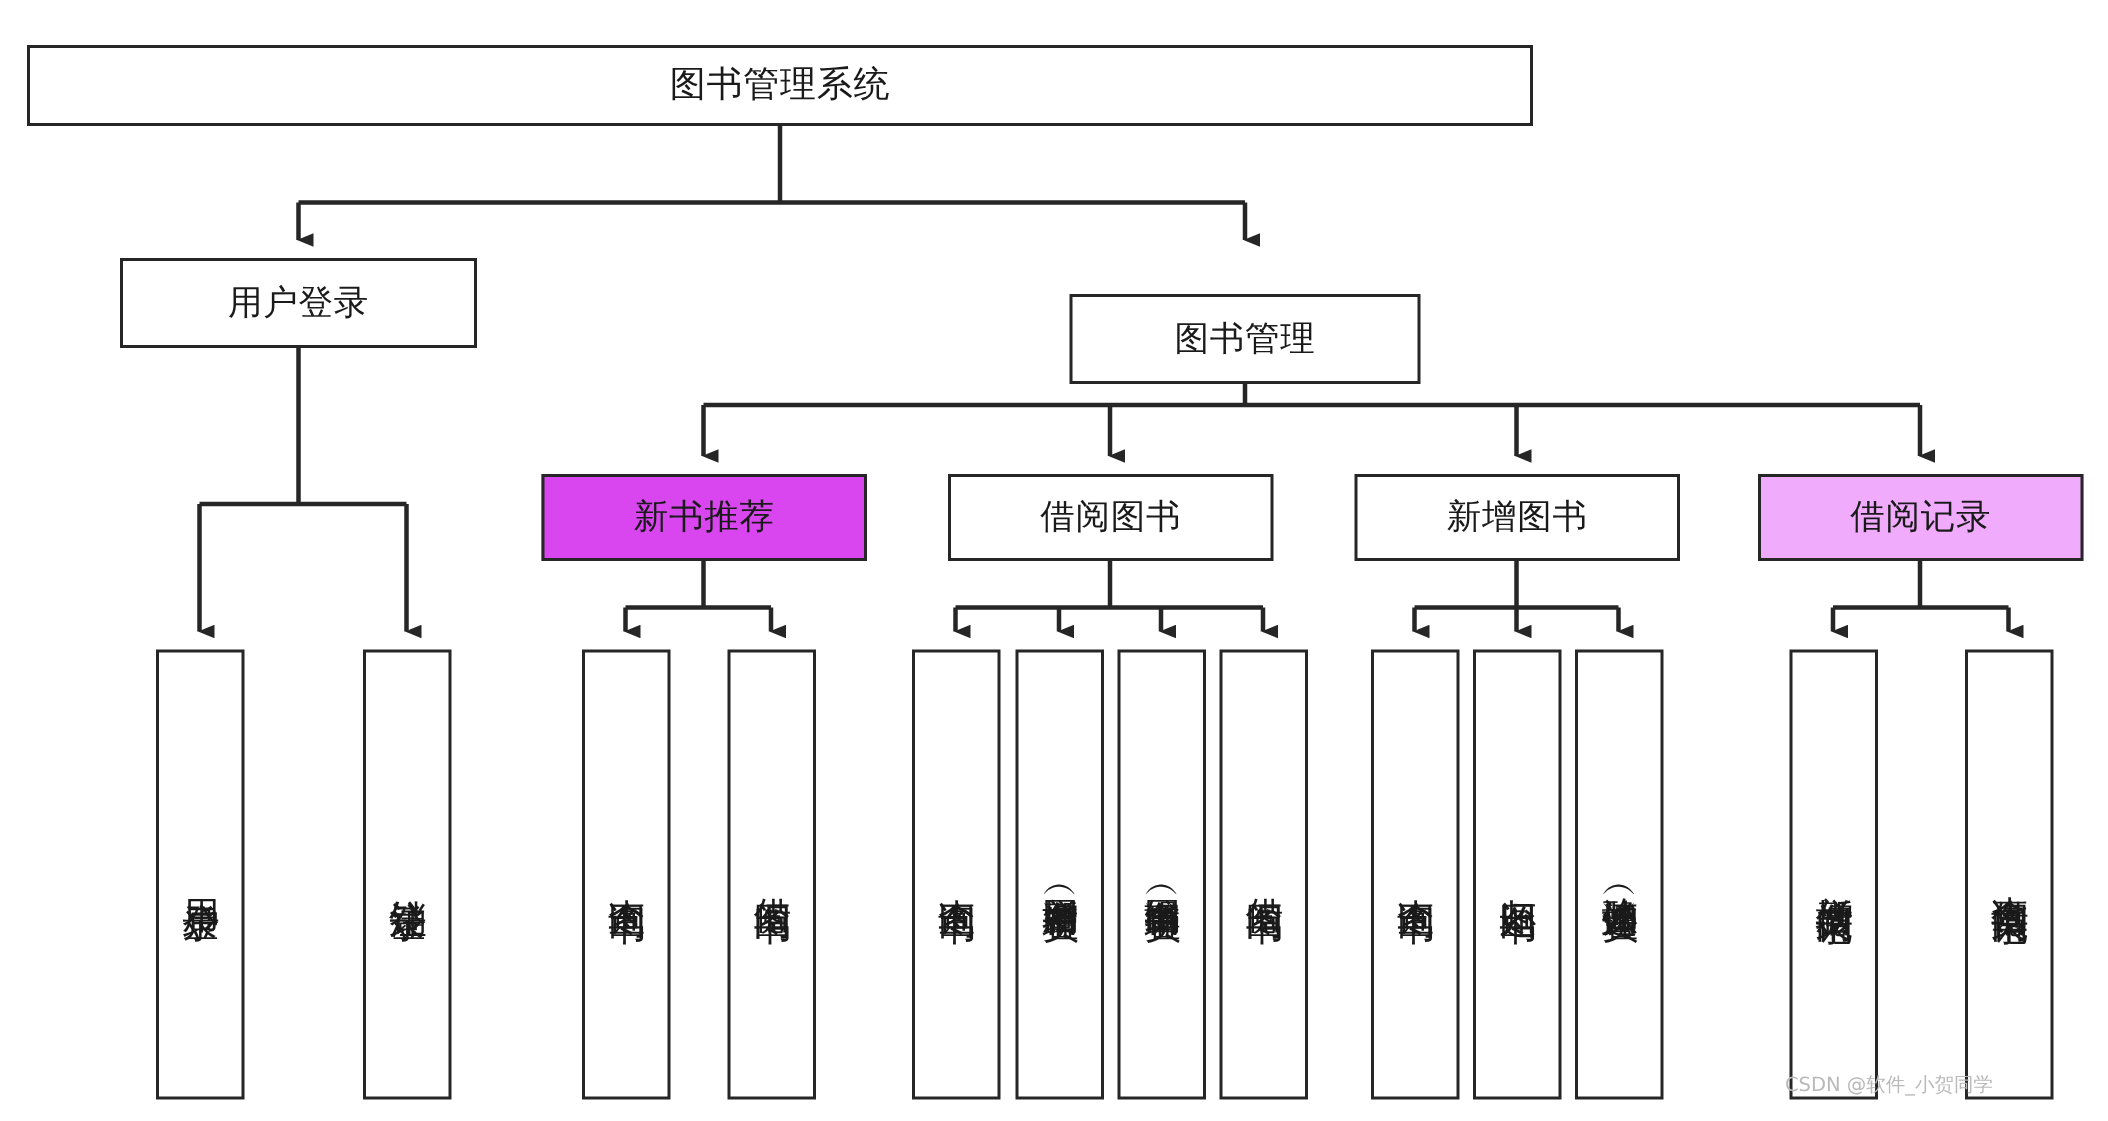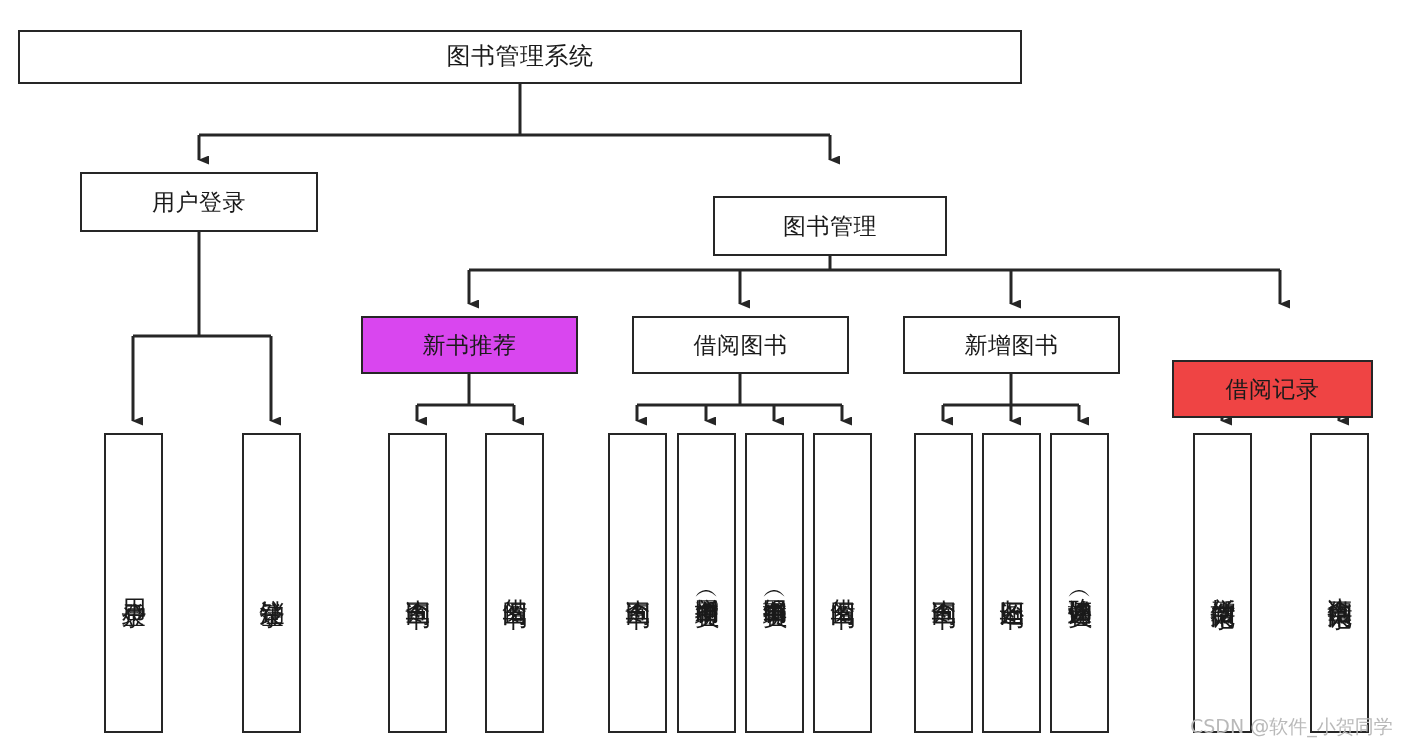--- a/index.html
+++ b/index.html
@@ -62,21 +62,21 @@
     white-space: nowrap;
   }
   .node.vert.long .label {
     font-size: 24px;
     letter-spacing: 1px;
   }
   .watermark {
     position: absolute;
     left: 1190px;
     top: 714px;
-    font-size: 19px;
+    font-size: 13px;
     color: #b9b9b9;
     font-family: "DejaVu Sans", "Liberation Sans", sans-serif;
     white-space: nowrap;
     user-select: none;
   }
 </style>
 </head>
 <body>
 
 <div id="diagram-root">
@@ -144,21 +144,21 @@
 
   <div class="node horiz" id="node-l3-0" style="left: 361px; top: 316px; width: 217px; height: 58px; border-color: rgb(38, 38, 38); background: #d946ef; color: rgb(26, 26, 26);">
     <span class="label">新书推荐</span>
   </div>
   <div class="node horiz" id="node-l3-1" style="left: 632px; top: 316px; width: 217px; height: 58px; border-color: rgb(38, 38, 38); background: rgb(255, 255, 255); color: rgb(26, 26, 26);">
     <span class="label">借阅图书</span>
   </div>
   <div class="node horiz" id="node-l3-2" style="left: 903px; top: 316px; width: 217px; height: 58px; border-color: rgb(38, 38, 38); background: rgb(255, 255, 255); color: rgb(26, 26, 26);">
     <span class="label">新增图书</span>
   </div>
-  <div class="node horiz" id="node-l3-3" style="left: 1172px; top: 316px; width: 201px; height: 58px; border-color: rgb(38, 38, 38); background: #ef4444; color: rgb(26, 26, 26); margin-top: 44px;">
+  <div class="node horiz" id="node-l3-3" style="left: 1172px; top: 316px; width: 217px; height: 58px; border-color: rgb(38, 38, 38); background: #f0abfc; color: rgb(26, 26, 26);">
     <span class="label">借阅记录</span>
   </div>
 
   <div class="node vert" id="node-leaf-0" style="left: 104px; top: 433px; width: 59px; height: 300px; border-color: rgb(38, 38, 38); background: rgb(255, 255, 255); color: rgb(26, 26, 26);">
     <span class="label">用户登录</span>
   </div>
   <div class="node vert" id="node-leaf-1" style="left: 242px; top: 433px; width: 59px; height: 300px; border-color: rgb(38, 38, 38); background: rgb(255, 255, 255); color: rgb(26, 26, 26);">
     <span class="label">注销登录</span>
   </div>
   <div class="node vert" id="node-leaf-2" style="left: 388px; top: 433px; width: 59px; height: 300px; border-color: rgb(38, 38, 38); background: rgb(255, 255, 255); color: rgb(26, 26, 26);">

